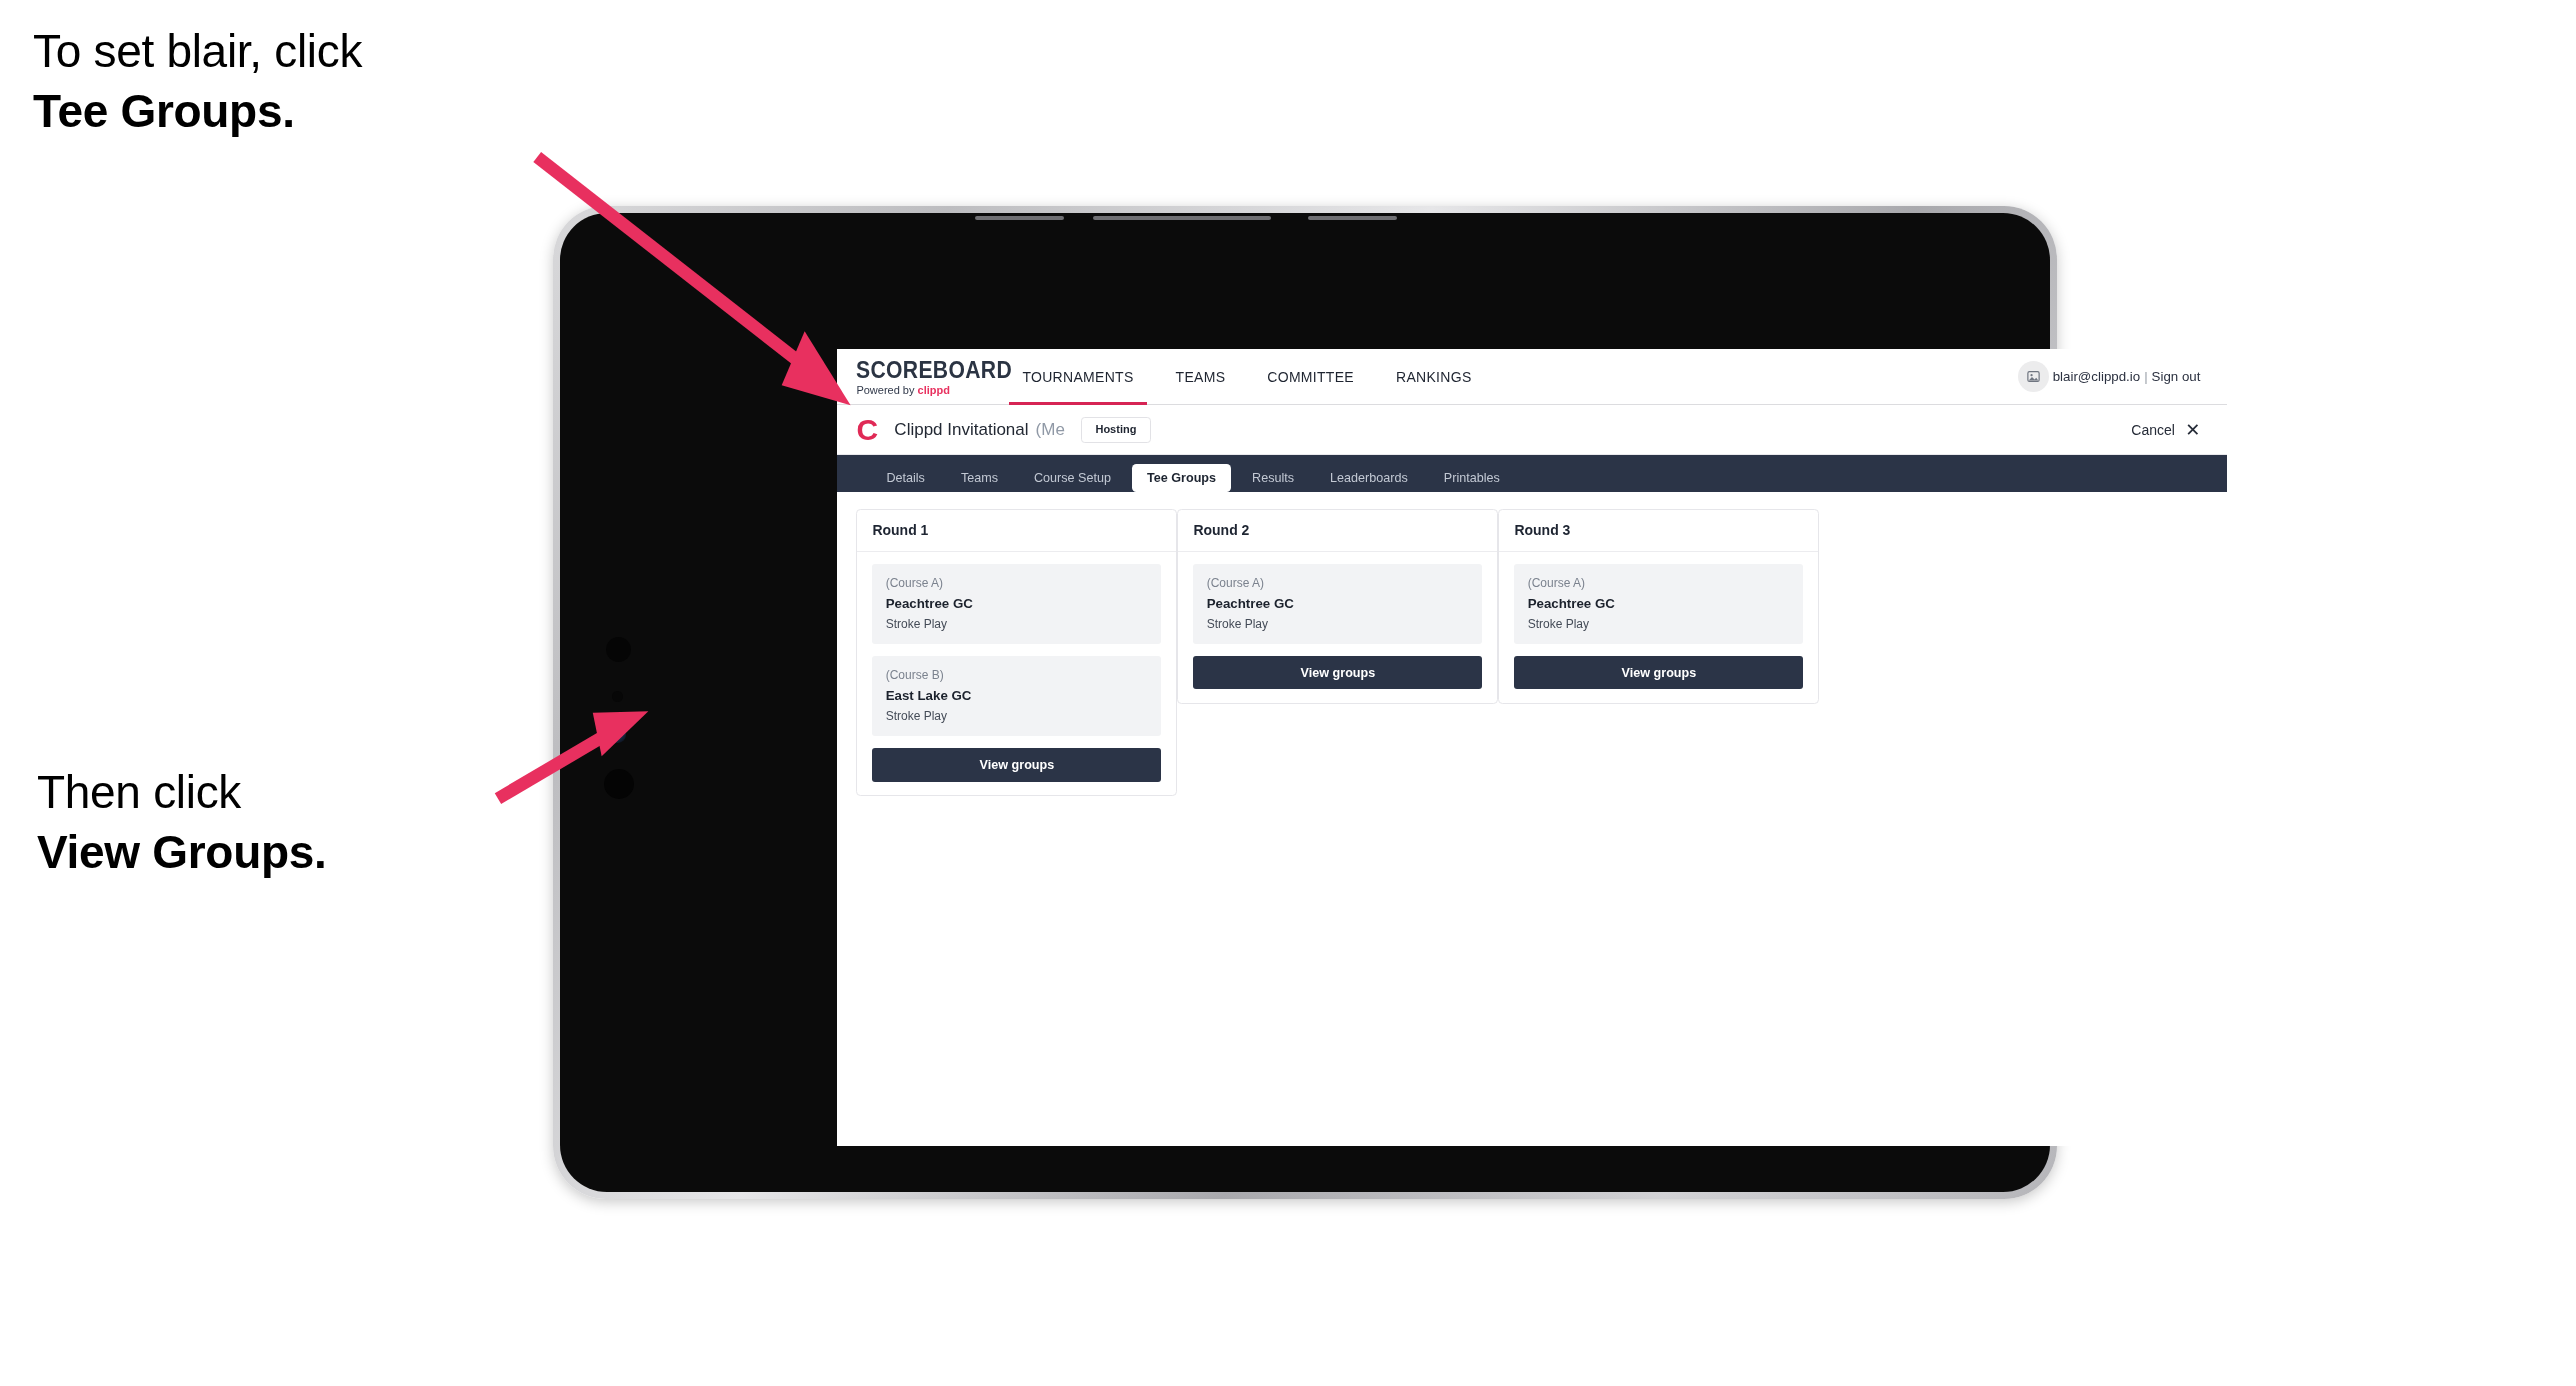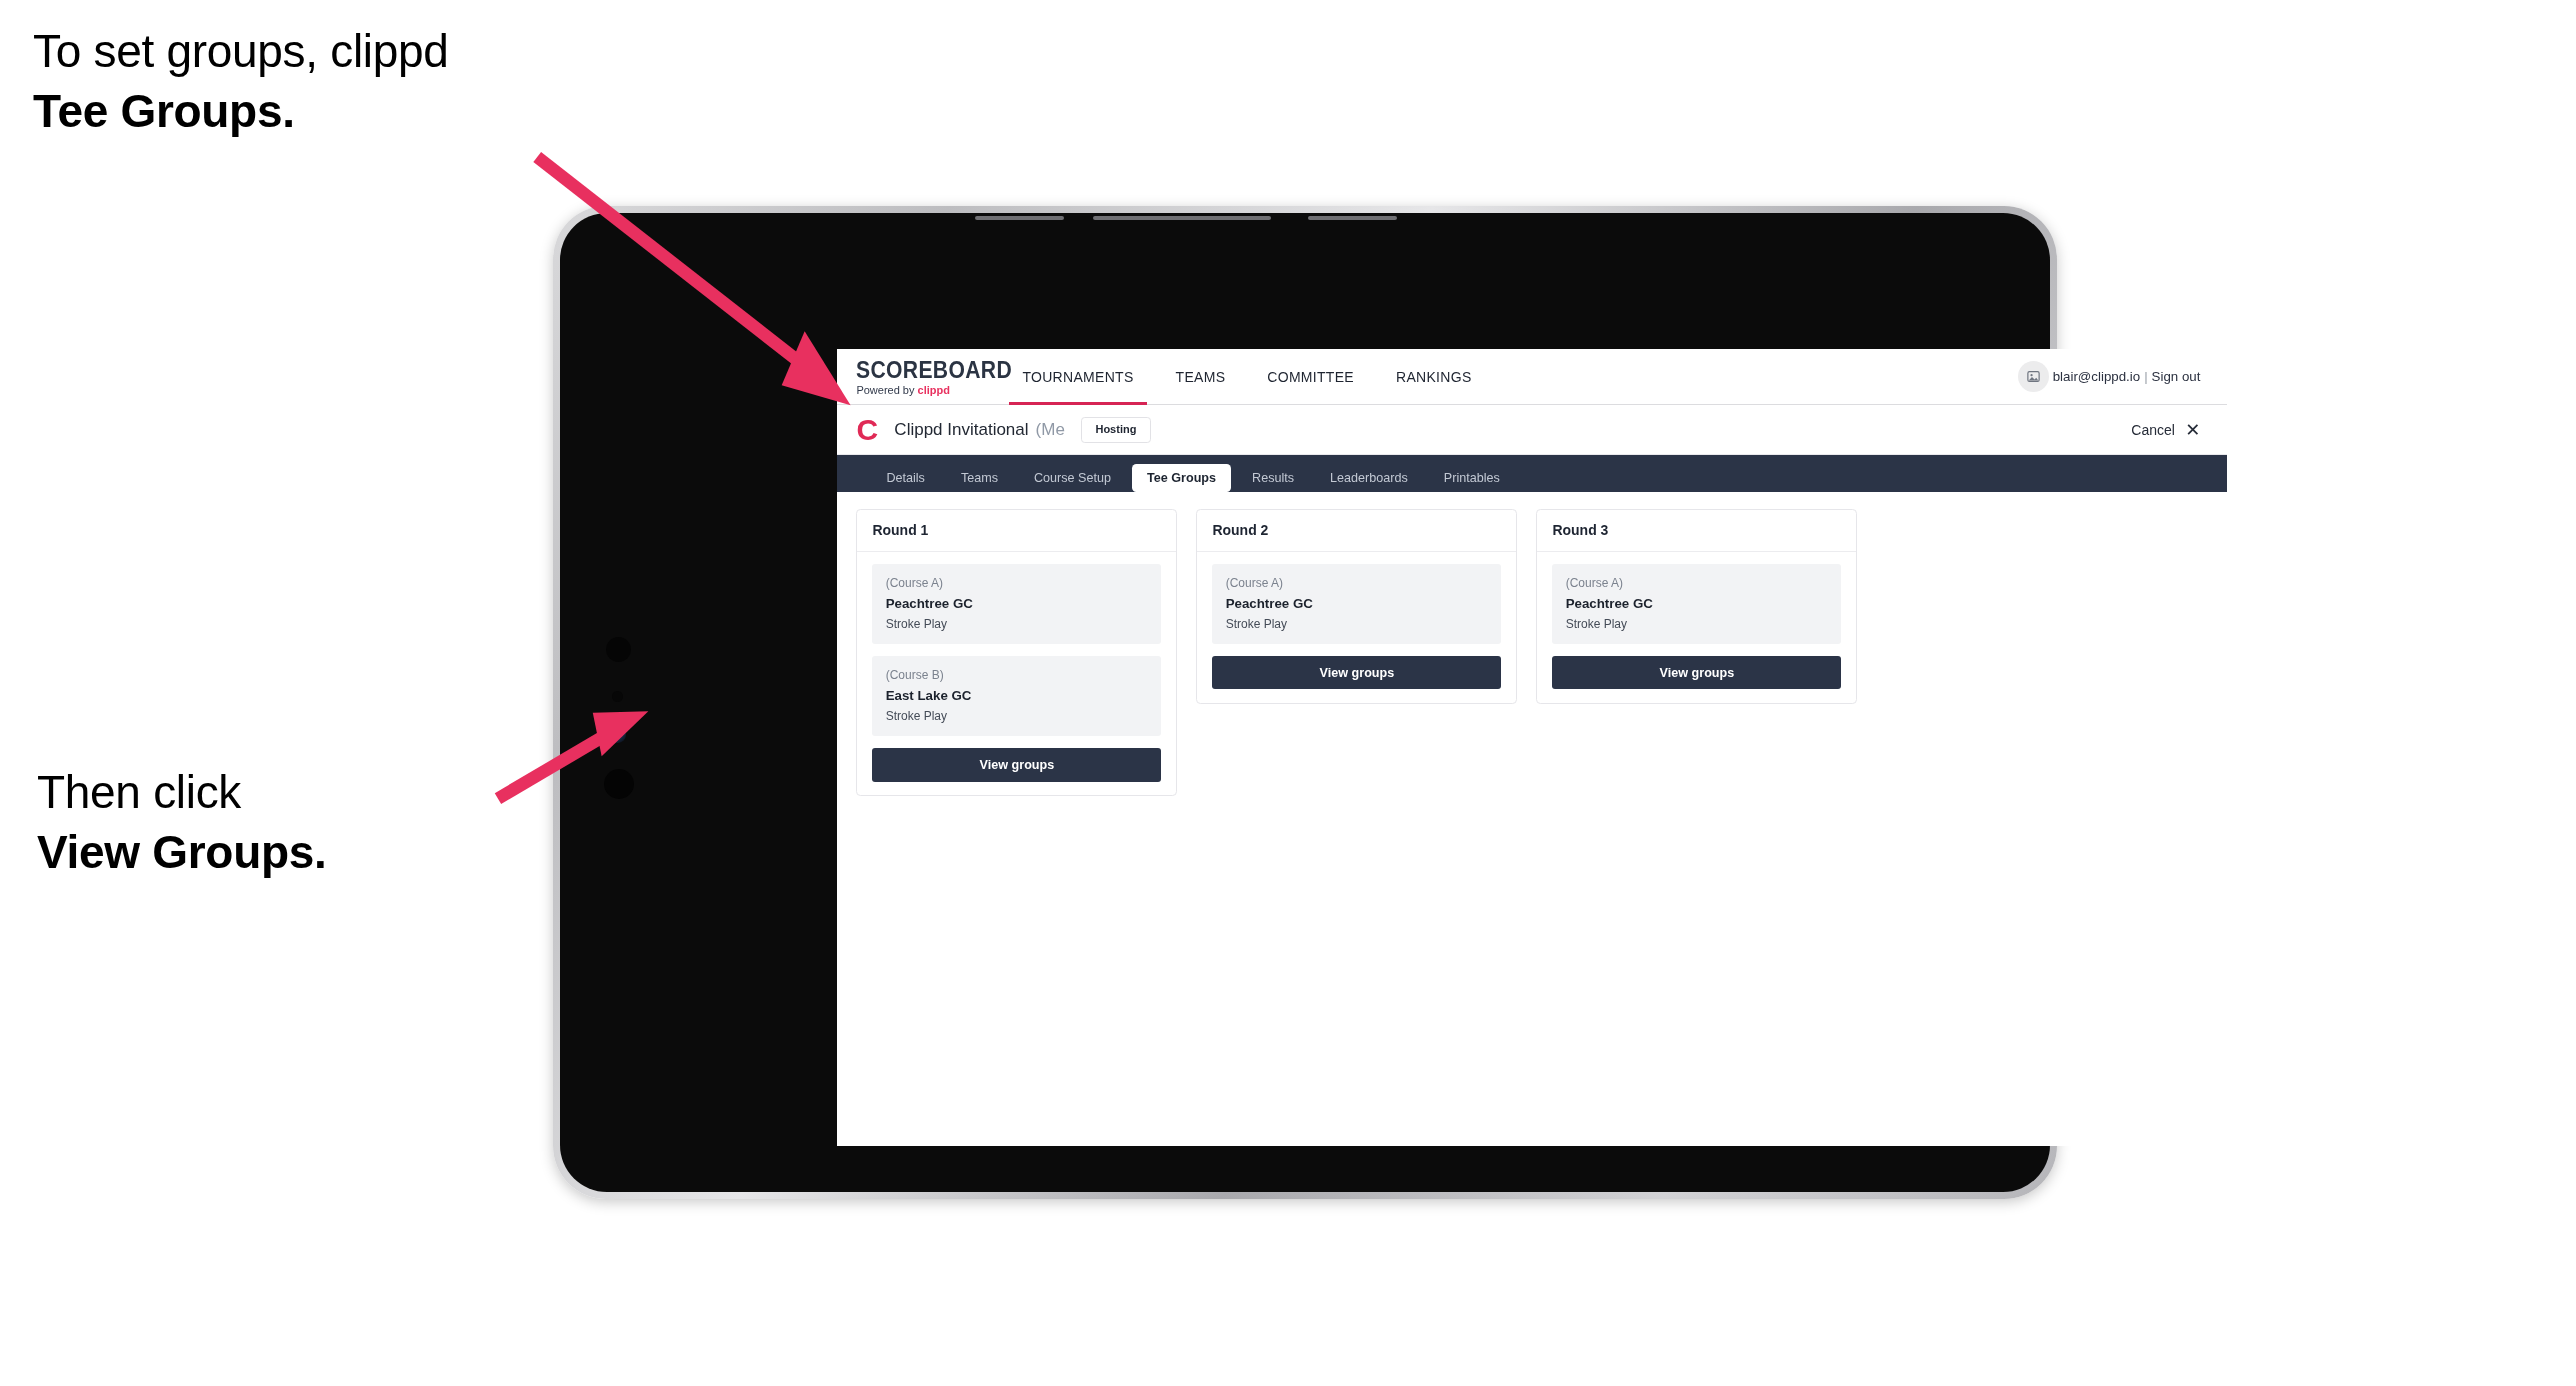--- a/index.html
+++ b/index.html
@@ -216,21 +216,20 @@
   }
   .tab.active {
     background: #ffffff;
     color: #1d2430;
     font-weight: 700;
   }
 
   
   #rounds {
     display: flex;
-    gap: 19px;
     padding: 16.3px 19px;
   }
   .round-card {
     width: 319px;
     background: #ffffff;
     border: 0.7px solid #e6e6ea;
     border-radius: 4.4px;
     overflow: hidden;
     align-self: flex-start;
   }
@@ -267,21 +266,21 @@
     position: absolute;
     left: 0; top: 0;
     width: 2576px; height: 1386px;
     pointer-events: none;
   }
 </style>
 </head>
 <body>
 
 <div class="callout" id="callout-top">
-  <span class="line1">To set groups, clippd</span>
+  <span class="line1">To set blair, click</span>
   <span class="line2">Tee Groups.</span>
 </div>
 
 <div class="callout" id="callout-bot">
   <span class="line1">Then click</span>
   <span class="line2">View Groups.</span>
 </div>
 
 <div id="tablet">
   <div id="tablet-rim"></div>

